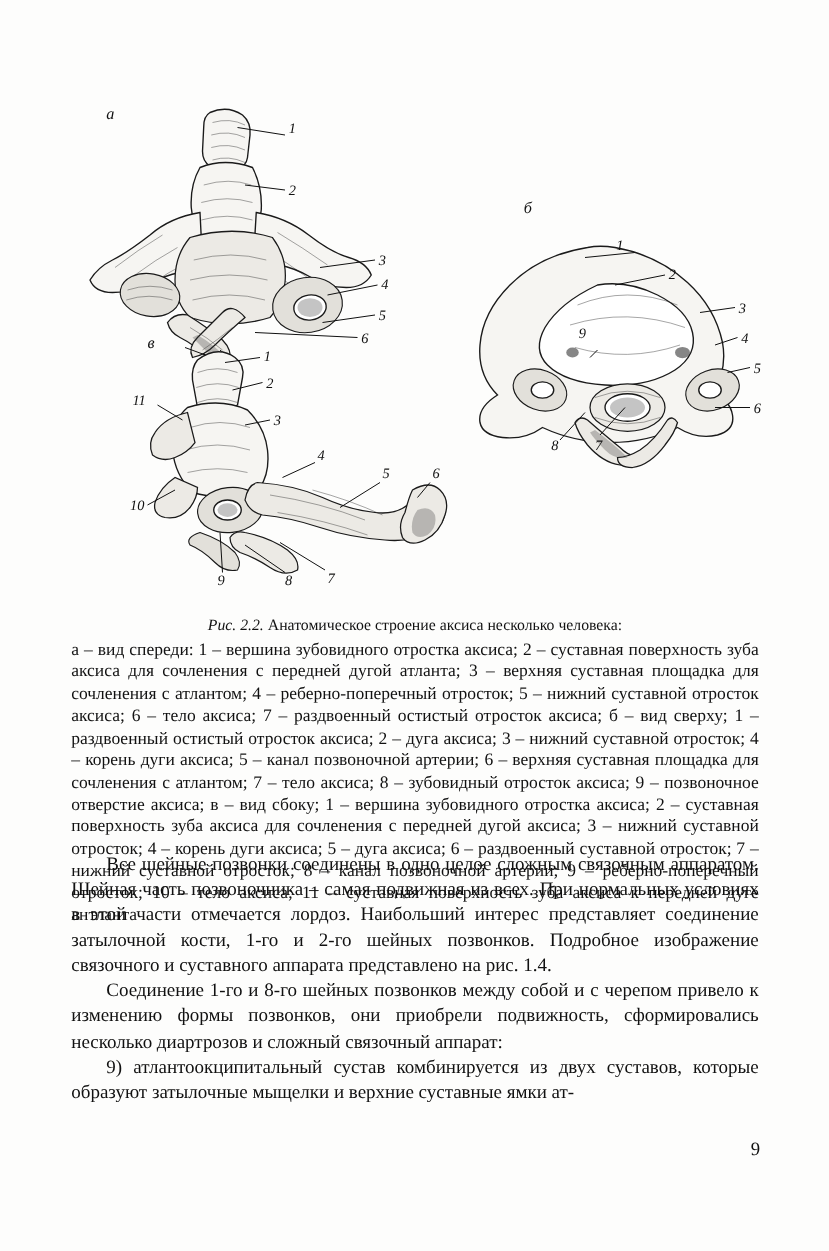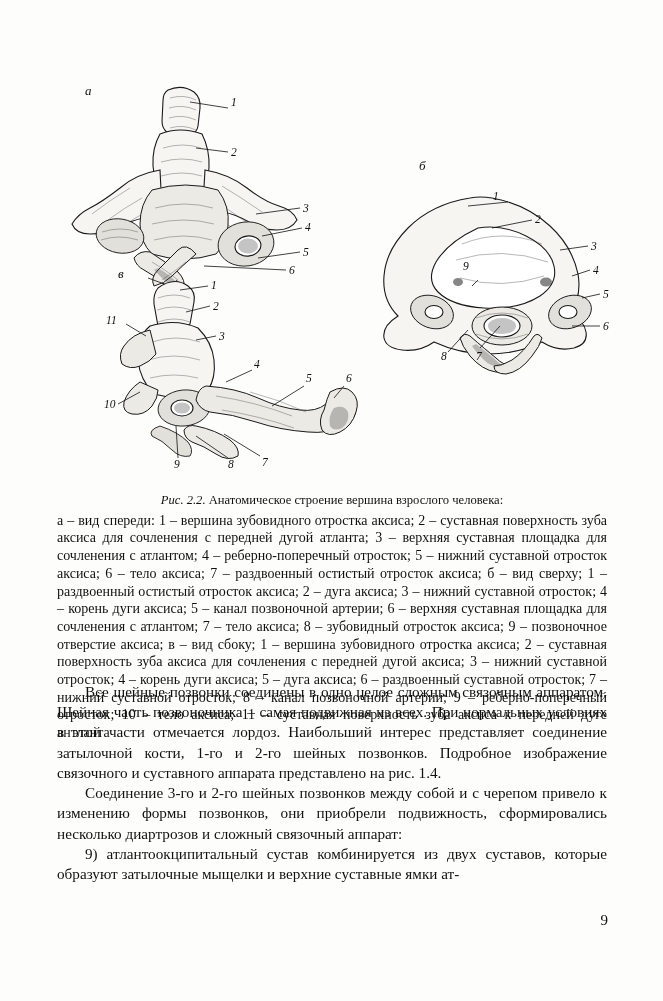--- a/index.html
+++ b/index.html
@@ -277,26 +277,26 @@
         <text class="num-label" x="104" y="378">10</text>
         <text class="num-label" x="106" y="294">11</text>
       </g>
 
     </svg>
   </div>
 
   <div class="caption-block">
     <div class="caption-title">
       <span class="ital">Рис. 2.2.</span>
-      <span>Анатомическое строение вершина взрослого человека:</span>
+      <span>Анатомическое строение аксиса несколько человека:</span>
     </div>
     <div class="caption-body">а – вид спереди: 1 – вершина зубовидного отростка аксиса; 2 – суставная поверхность зуба аксиса для сочленения с передней дугой атланта; 3 – верхняя суставная площадка для сочленения с атлантом; 4 – реберно-поперечный отросток; 5 – нижний суставной отросток аксиса; 6 – тело аксиса; 7 – раздвоенный остистый отросток аксиса; б – вид сверху; 1 – раздвоенный остистый отросток аксиса; 2 – дуга аксиса; 3 – нижний суставной отросток; 4 – корень дуги аксиса; 5 – канал позвоночной артерии; 6 – верхняя суставная площадка для сочленения с атлантом; 7 – тело аксиса; 8 – зубовидный отросток аксиса; 9 – позвоночное отверстие аксиса; в – вид сбоку; 1 – вершина зубовидного отростка аксиса; 2 – суставная поверхность зуба аксиса для сочленения с передней дугой аксиса; 3 – нижний суставной отросток; 4 – корень дуги аксиса; 5 – дуга аксиса; 6 – раздвоенный суставной отросток; 7 – нижний суставной отросток; 8 – канал позвоночной артерии; 9 – реберно-поперечный отросток; 10 – тело аксиса; 11 – суставная поверхность зуба аксиса к передней дуге антланта</div>
   </div>
 
   <div class="body-text">
     <p>Все шейные позвонки соединены в одно целое сложным связочным аппаратом. Шейная часть позвоночника – самая подвижная из всех. При нормальных условиях в этой части отмечается лордоз. Наибольший интерес представляет соединение затылочной кости, 1-го и 2-го шейных позвонков. Подробное изображение связочного и суставного аппарата представлено на рис. 1.4.</p>
-    <p>Соединение 3-го и 2-го шейных позвонков между собой и с черепом привело к изменению формы позвонков, они приобрели подвижность, сформировались несколько диартрозов и сложный связочный аппарат:</p>
+    <p>Соединение 1-го и 8-го шейных позвонков между собой и с черепом привело к изменению формы позвонков, они приобрели подвижность, сформировались несколько диартрозов и сложный связочный аппарат:</p>
     <p>9) атлантоокципитальный сустав комбинируется из двух суставов, которые образуют затылочные мыщелки и верхние суставные ямки ат-</p>
   </div>
 
   <div class="page-number">9</div>
 
 </div>
 
 </body></html>

